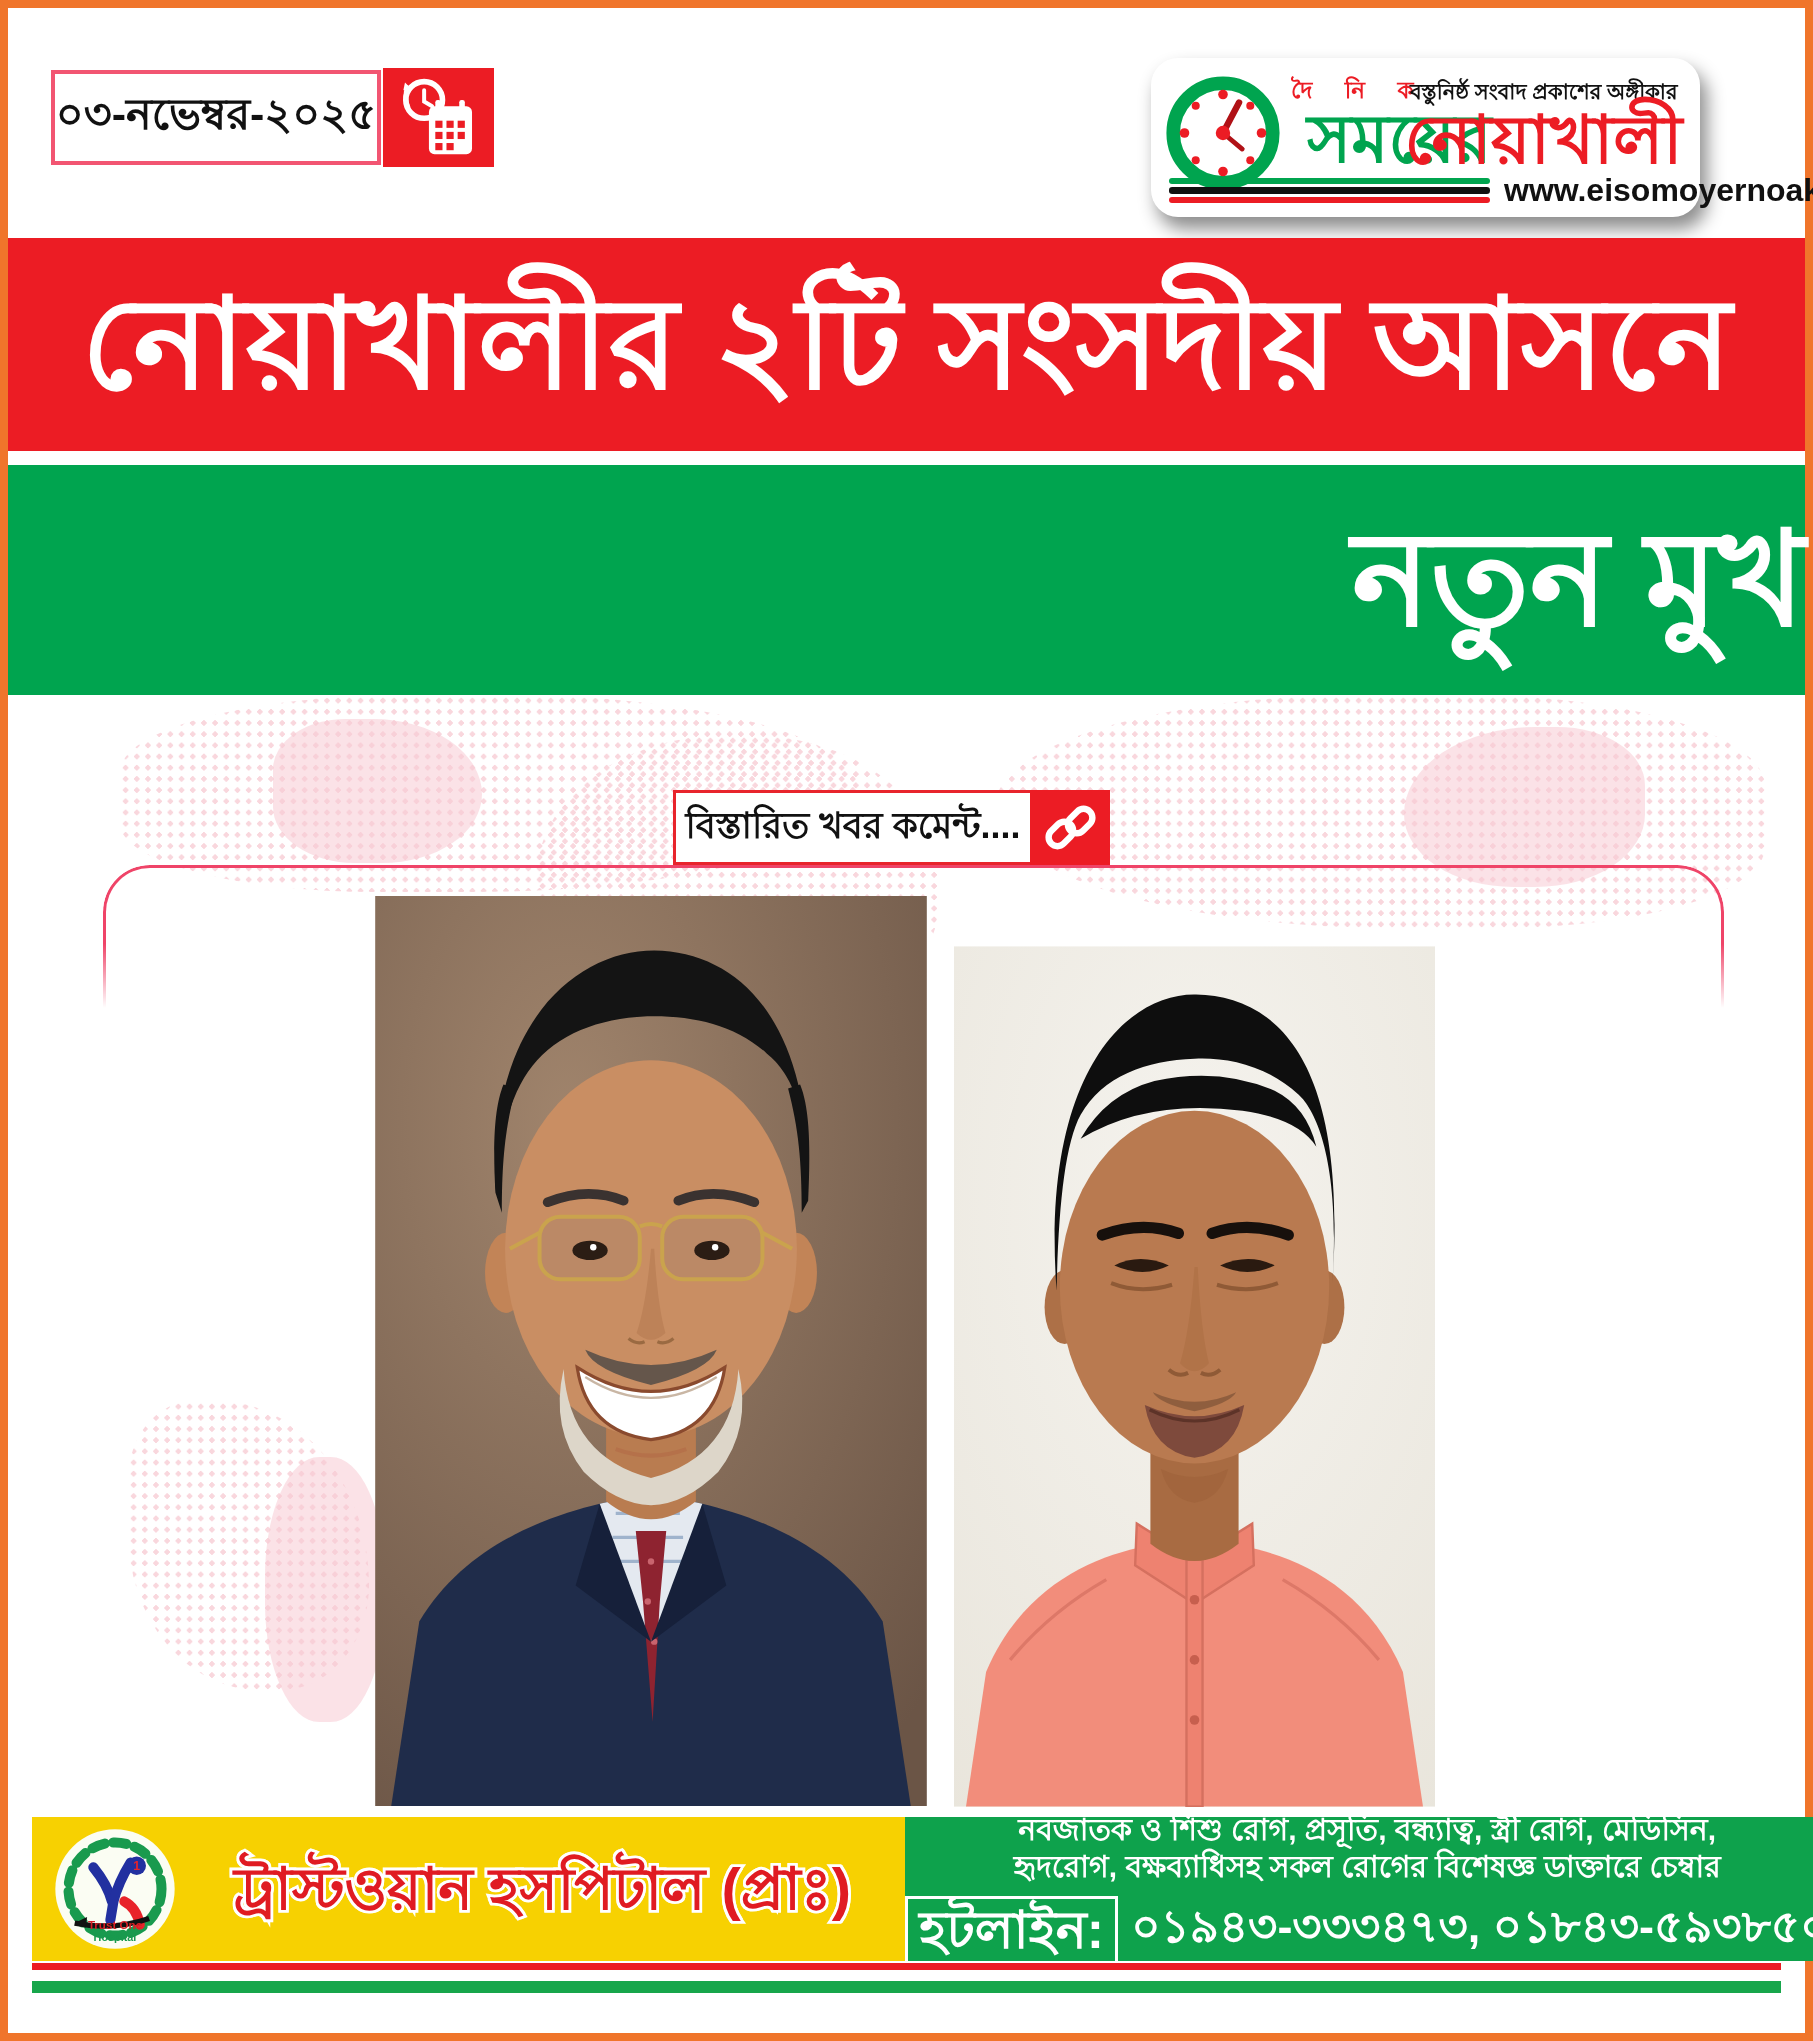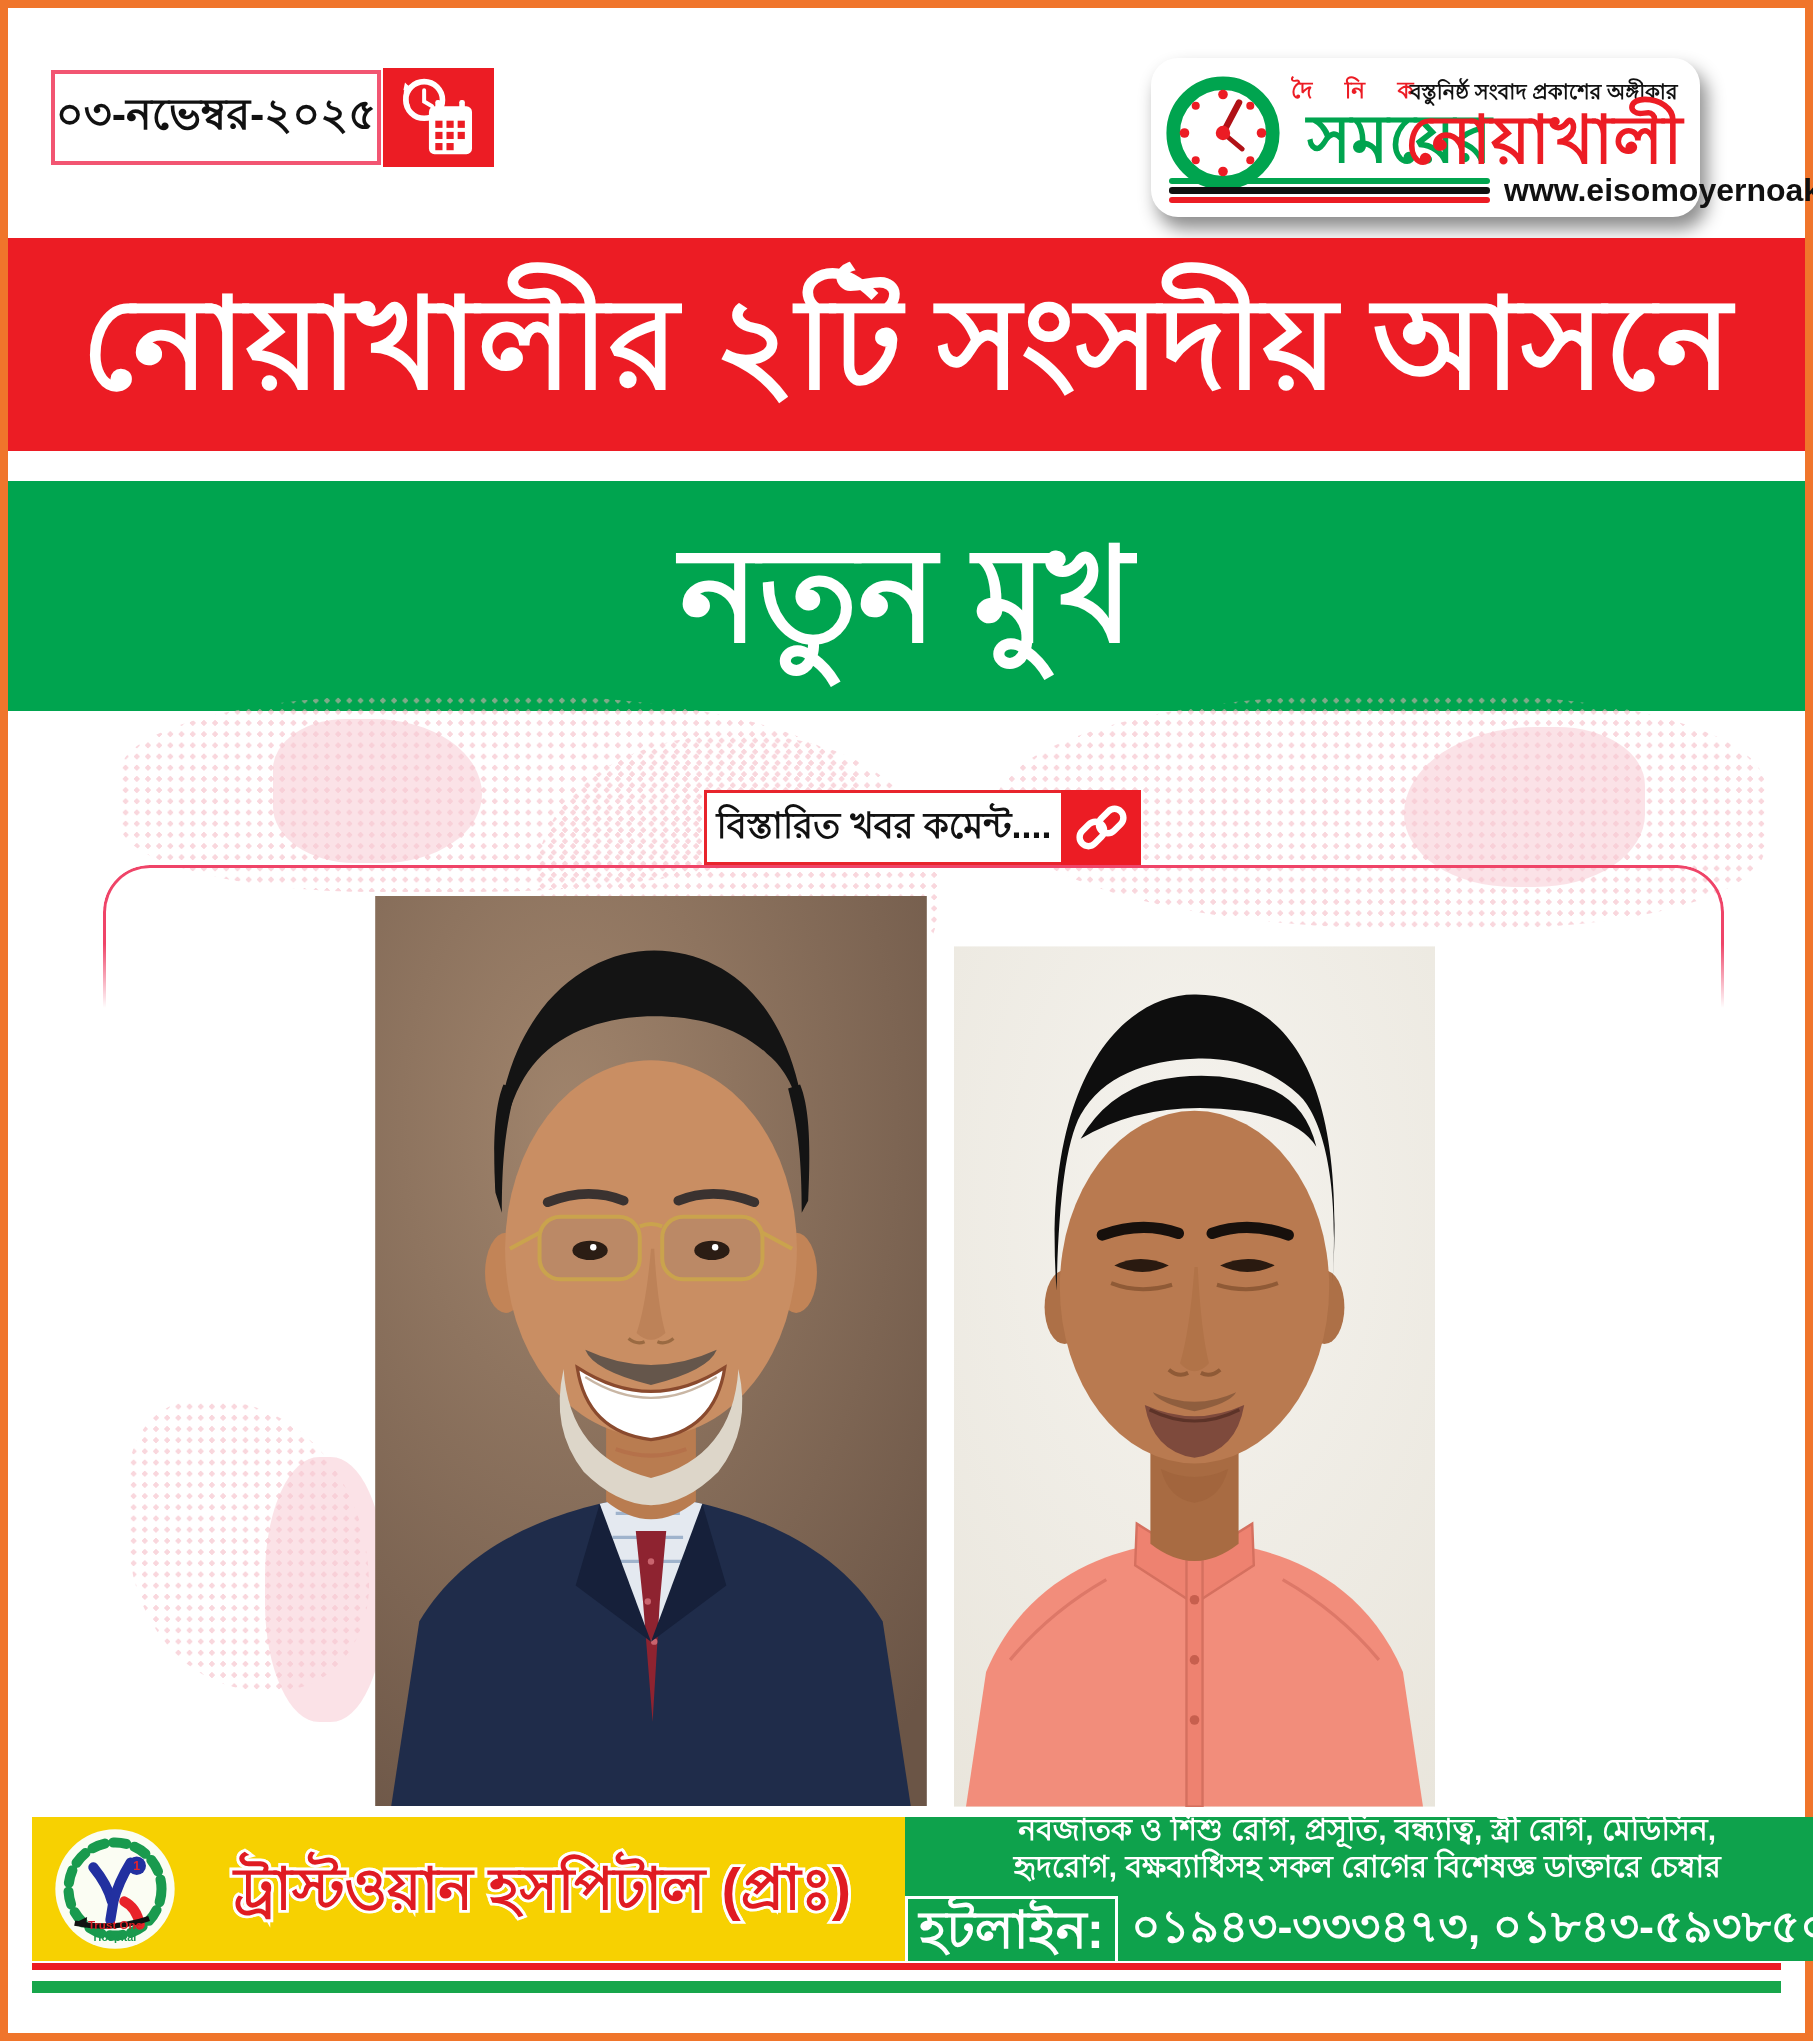--- a/index.html
+++ b/index.html
@@ -42,41 +42,41 @@
   .stripe-red{background:#ec1c24;}
   .logo-url{font-size:32px;font-weight:bold;color:#111;margin-left:6.4px;white-space:nowrap;}
   
   .banner-red{
     position:absolute;left:0;top:230px;width:100%;height:213px;background:#ec1c24;
     display:flex;align-items:center;justify-content:center;
   }
   .banner-red .txt{font-size:127px;font-weight:800;color:#fff;line-height:1.1;white-space:nowrap;}
   .banner-green{
     position:absolute;left:0;top:457px;width:100%;height:230px;background:#00a44f;
-    display:flex;align-items:center;justify-content:center;margin-top:16px;
+    display:flex;align-items:center;justify-content:flex-end;
   }
   .banner-green .txt{font-size:132px;font-weight:800;color:#fff;line-height:1.1;white-space:nowrap;}
   
   .content{position:absolute;left:0;top:687px;width:1797px;height:1122px;overflow:hidden;}
   .map-blob{
     position:absolute;opacity:.55;
     background-image:radial-gradient(circle, rgba(243,177,189,.95) 30%, transparent 34%);
     background-size:11.2px 11.2px;
   }
   .map-solid{position:absolute;background:rgba(248,203,211,.55);}
   
   .frame-line{
     position:absolute;left:95px;right:81px;top:170px;height:140px;
     border:3.2px solid #ef4468;border-bottom:none;
     border-radius:47px 47px 0 0;
     -webkit-mask-image:linear-gradient(#000 55%, transparent 100%);
     mask-image:linear-gradient(#000 55%, transparent 100%);
   }
   
-  .cta{position:absolute;left:696px;top:95px;width:437px;height:75px;display:flex;z-index:4;}
+  .cta{position:absolute;left:665px;top:95px;width:437px;height:75px;display:flex;z-index:4;}
   .cta-text{
     flex:1;background:#fff;border:3.2px solid #e8242c;border-right:none;
     display:flex;align-items:center;justify-content:center;
     font-size:36px;font-weight:bold;color:#111;white-space:nowrap;
   }
   .cta-icon{flex:0 0 80px;background:#ec1c24;display:flex;align-items:center;justify-content:center;}
   
   .photo{position:absolute;z-index:3;}
   .photo svg{display:block;}
   .photo-left{left:367px;top:201px;width:552px;height:910px;}

